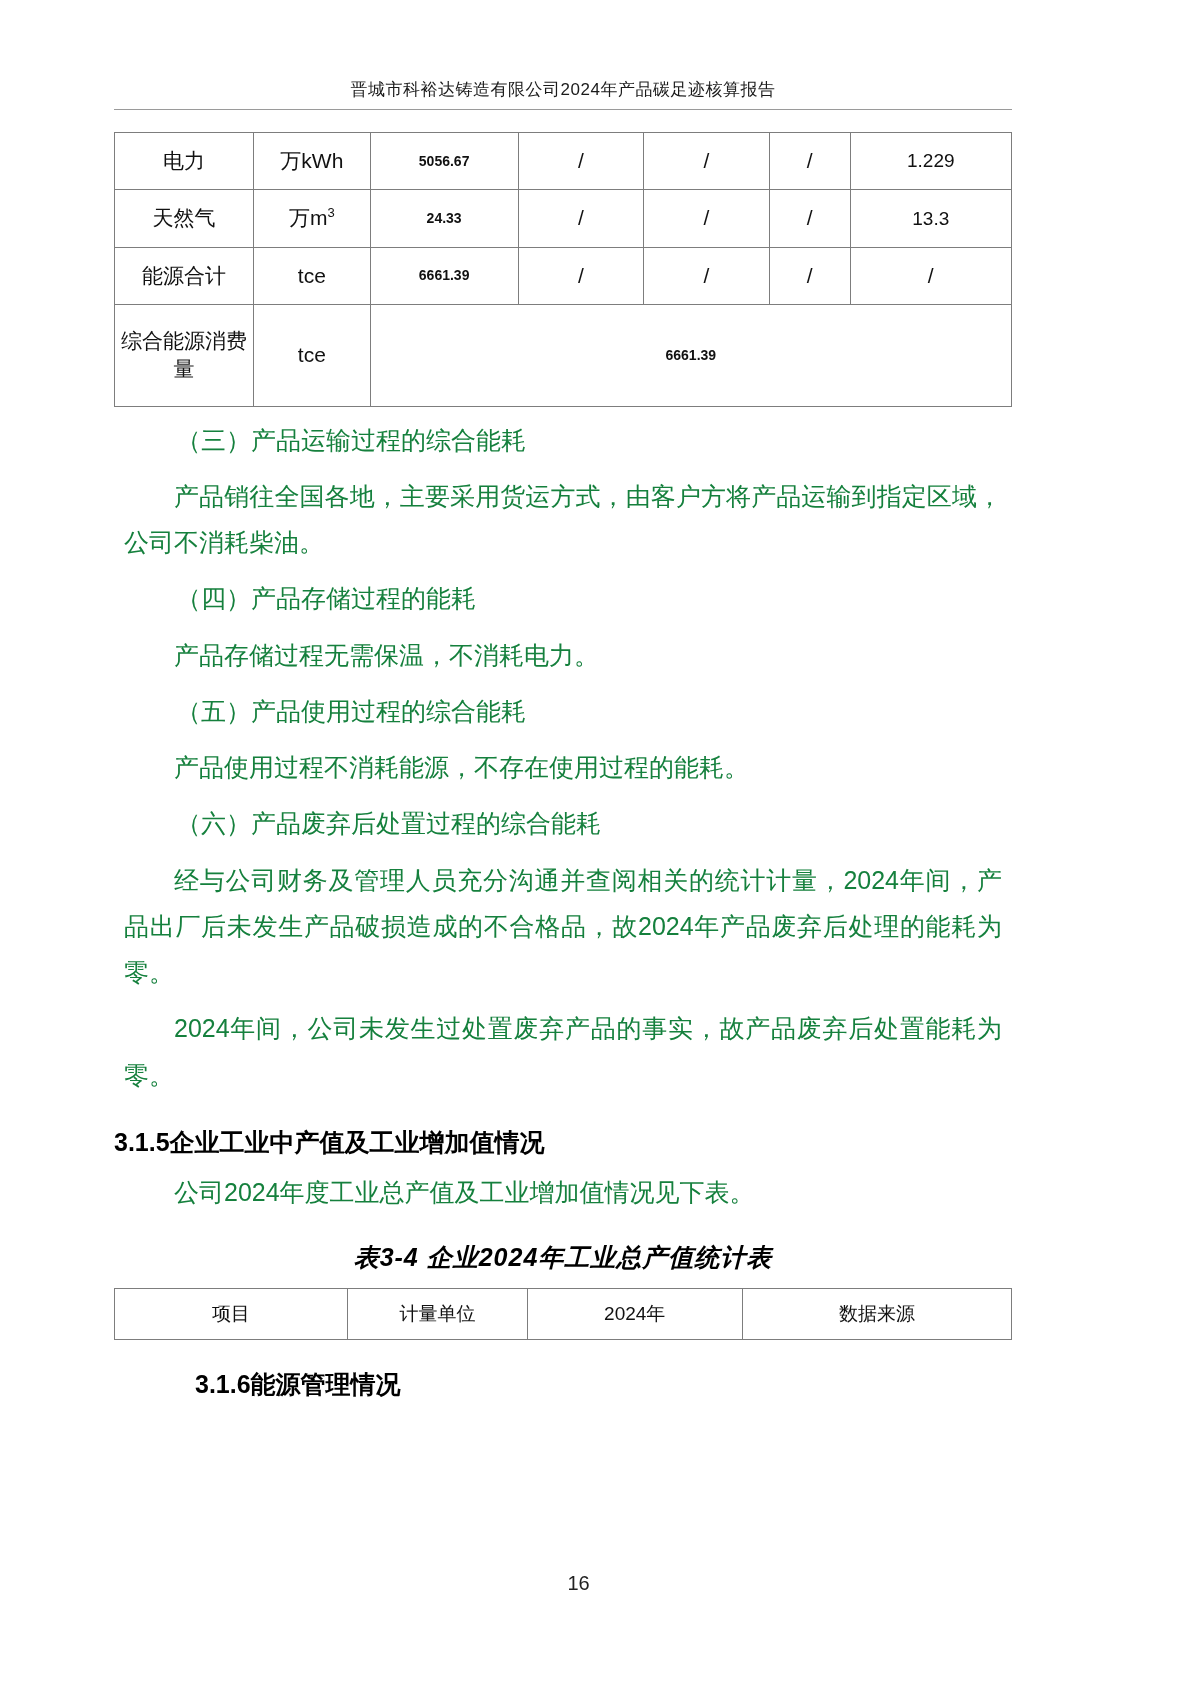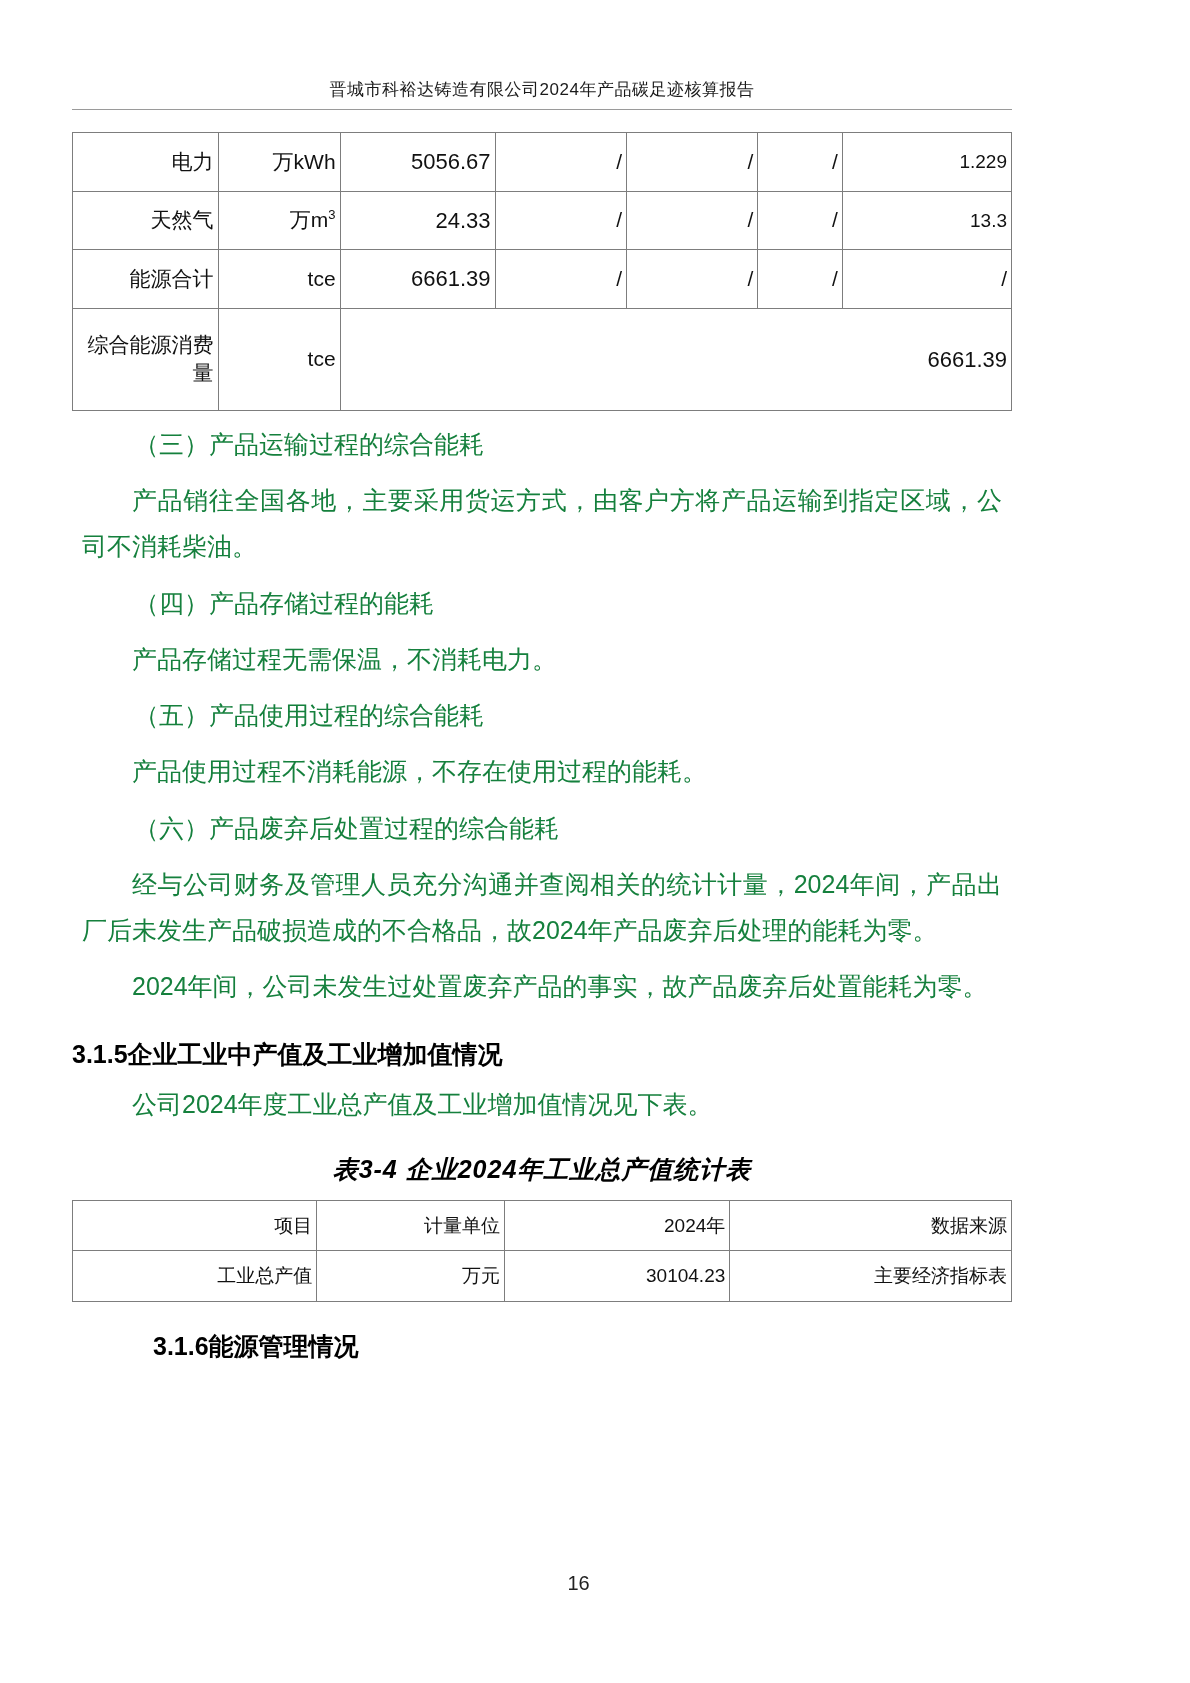--- a/index.html
+++ b/index.html
@@ -12,48 +12,49 @@
     height: 1683px;
     font-family: "Liberation Sans", sans-serif;
     color: #000000;
     position: relative;
     overflow: hidden;
   }
   .page {
     box-sizing: border-box;
     width: 1190px;
     height: 1683px;
-    padding: 78px 178px 0 72px;
+    padding: 78px 178px 0 114px;
     position: relative;
   }
   .header {
     text-align: center;
     font-size: 17px;
     letter-spacing: 0.5px;
     color: #1a1a1a;
     padding-bottom: 8px;
     border-bottom: 1px solid #9a9a9a;
     margin-bottom: 22px;
   }
   table {
     border-collapse: collapse;
     width: 100%;
     table-layout: fixed;
   }
   table td {
     border: 1px solid #7d7d7d;
-    text-align: right;
+    text-align: center;
     vertical-align: middle;
     font-size: 21px;
     color: #111;
     padding: 14px 4px;
     line-height: 1.35;
   }
   .energy-table td.num {
-    font-size: 22px;
+    font-size: 14px;
+    font-weight: bold;
   }
   .energy-table td.small {
     font-size: 19px;
   }
   .energy-table tr.tall td {
     padding: 22px 4px;
   }
   .body-text {
     font-size: 25px;
     line-height: 1.85;
@@ -191,25 +192,19 @@
       <col style="width:24%">
       <col style="width:30%">
     </colgroup>
     <tbody>
       <tr>
         <td>项目</td>
         <td>计量单位</td>
         <td>2024年</td>
         <td>数据来源</td>
       </tr>
-      <tr>
-        <td>工业总产值</td>
-        <td>万元</td>
-        <td>30104.23</td>
-        <td>主要经济指标表</td>
-      </tr>
     </tbody>
   </table>
 
   <h3 class="section indented">3.1.6能源管理情况</h3>
 
   <div class="page-number">16</div>
 </div>
 
 </body></html>

